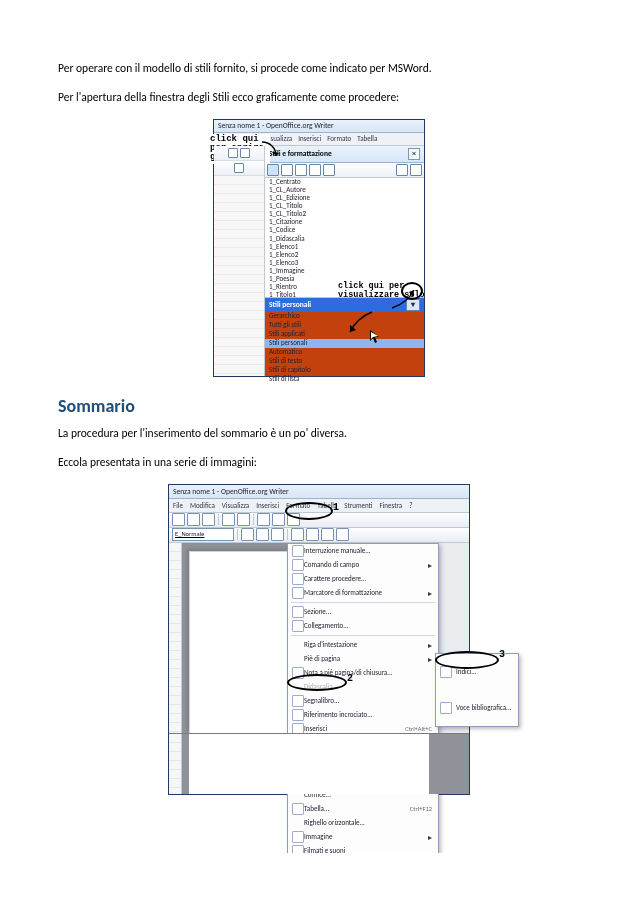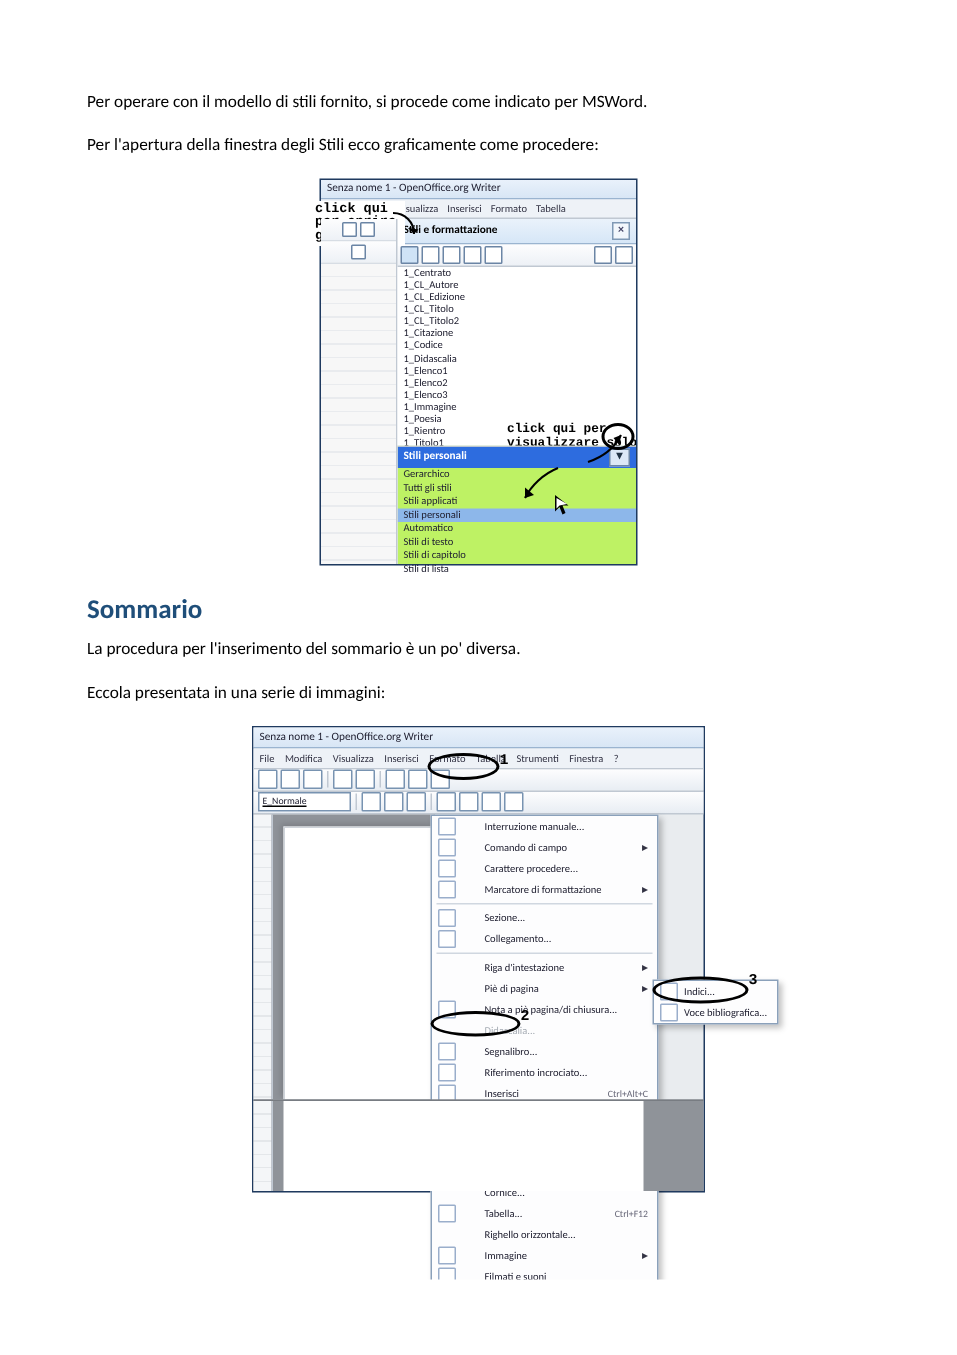--- a/index.html
+++ b/index.html
@@ -104,21 +104,21 @@
   .fig1 .iconrow .ic{width:10px;height:10px;border:1px solid #6b85a5;background:#fff;border-radius:1px;}
   .fig1 .iconrow .ic.sel{background:#cfe3f6;}
   .fig1 .style-list{
     flex:1; background:#fff; overflow:hidden;
     display:flex; flex-direction:column;
     position:relative;
   }
   .fig1 .style-list .it{padding:0 4px;color:#223;white-space:nowrap;height:10px;}
   .fig1 .bottom-list{
     border-top:1px solid #bac4d0;
-    background:#bef264;
+    background:#c2410c;
     height:78px;
     display:flex;flex-direction:column;
   }
   .fig1 .bottom-list .hdr{
     background:#2d6cdf;color:#fff;padding:1px 4px;font-size:7.5px;font-weight:600;
     display:flex;justify-content:space-between;align-items:center;
   }
   .fig1 .bottom-list .hdr .dd{width:12px;height:10px;background:#dce8f6;border:1px solid #6b85a5;color:#234;font-size:8px;text-align:center;line-height:9px;}
   .fig1 .bottom-list .row{padding:0 4px;height:9px;color:#223;}
   .fig1 .bottom-list .row.sel{background:#8db7ea;}
@@ -171,35 +171,35 @@
     position:relative;
   }
   .fig2 .docarea .sheet{position:absolute;top:8px;left:20px;right:0;bottom:0;background:#fff;border-top:1px solid #cfd4da;border-left:1px solid #cfd4da;box-shadow:-2px -2px 4px rgba(0,0,0,.15);}
   .fig2 .docarea .vruler{position:absolute;left:0;top:0;bottom:0;width:12px;background:repeating-linear-gradient(to bottom,#f4f6f8 0,#f4f6f8 8px,#e4e7ea 8px,#e4e7ea 9px);border-right:1px solid #c0c8d2;}
   .fig2 .menu{
     position:absolute; left:118px; top:0;
     width:150px;background:#fdfdfe;border:1px solid #8aa0ba;
     box-shadow:2px 2px 4px rgba(0,0,0,.25);
   }
   .fig2 .menu .mrow{
-    display:flex;align-items:center;gap:19px;
+    display:flex;align-items:center;gap:0;
     padding:1px 6px 1px 4px;height:12px;color:#223;white-space:nowrap;
   }
   .fig2 .menu .mrow.disabled{color:#a7adb5;}
   .fig2 .menu .mico{width:10px;height:10px;border:1px solid #9aaecb;border-radius:1px;background:#fff;flex:none;}
   .fig2 .menu .mico.blank{border-color:transparent;background:transparent;}
   .fig2 .menu .msep{height:1px;background:#d0d7e0;margin:2px 3px;}
   .fig2 .menu .hot{margin-left:auto;color:#667;font-size:6.5px;text-align:right;}
   .fig2 .menu .arr{margin-left:auto;color:#334;font-size:8px;}
   .fig2 .submenu{
     position:absolute; left:266px; top:110px;
     width:82px;background:#fdfdfe;border:1px solid #8aa0ba;
     box-shadow:2px 2px 4px rgba(0,0,0,.25);
   }
-  .fig2 .submenu .mrow{display:flex;align-items:center;gap:4px;padding:1px 4px;height:12px;color:#223;white-space:nowrap;}
+  .fig2 .submenu .mrow{display:flex;align-items:center;gap:4px;padding:12px 4px;height:12px;color:#223;white-space:nowrap;}
   .fig2 .submenu .mico{width:10px;height:10px;border:1px solid #9aaecb;background:#fff;border-radius:1px;flex:none;}
   .fig2 .ring{position:absolute;border:2px solid #000;border-radius:50%;}
   .fig2 .num{position:absolute;font-family:"Courier New",monospace;font-weight:700;font-size:10px;color:#000;}
 </style>
 </head>
 <body>
 
 <div class="page">
 
   <p class="para">Per operare con il modello di stili fornito, si procede come indicato per MSWord.</p>

